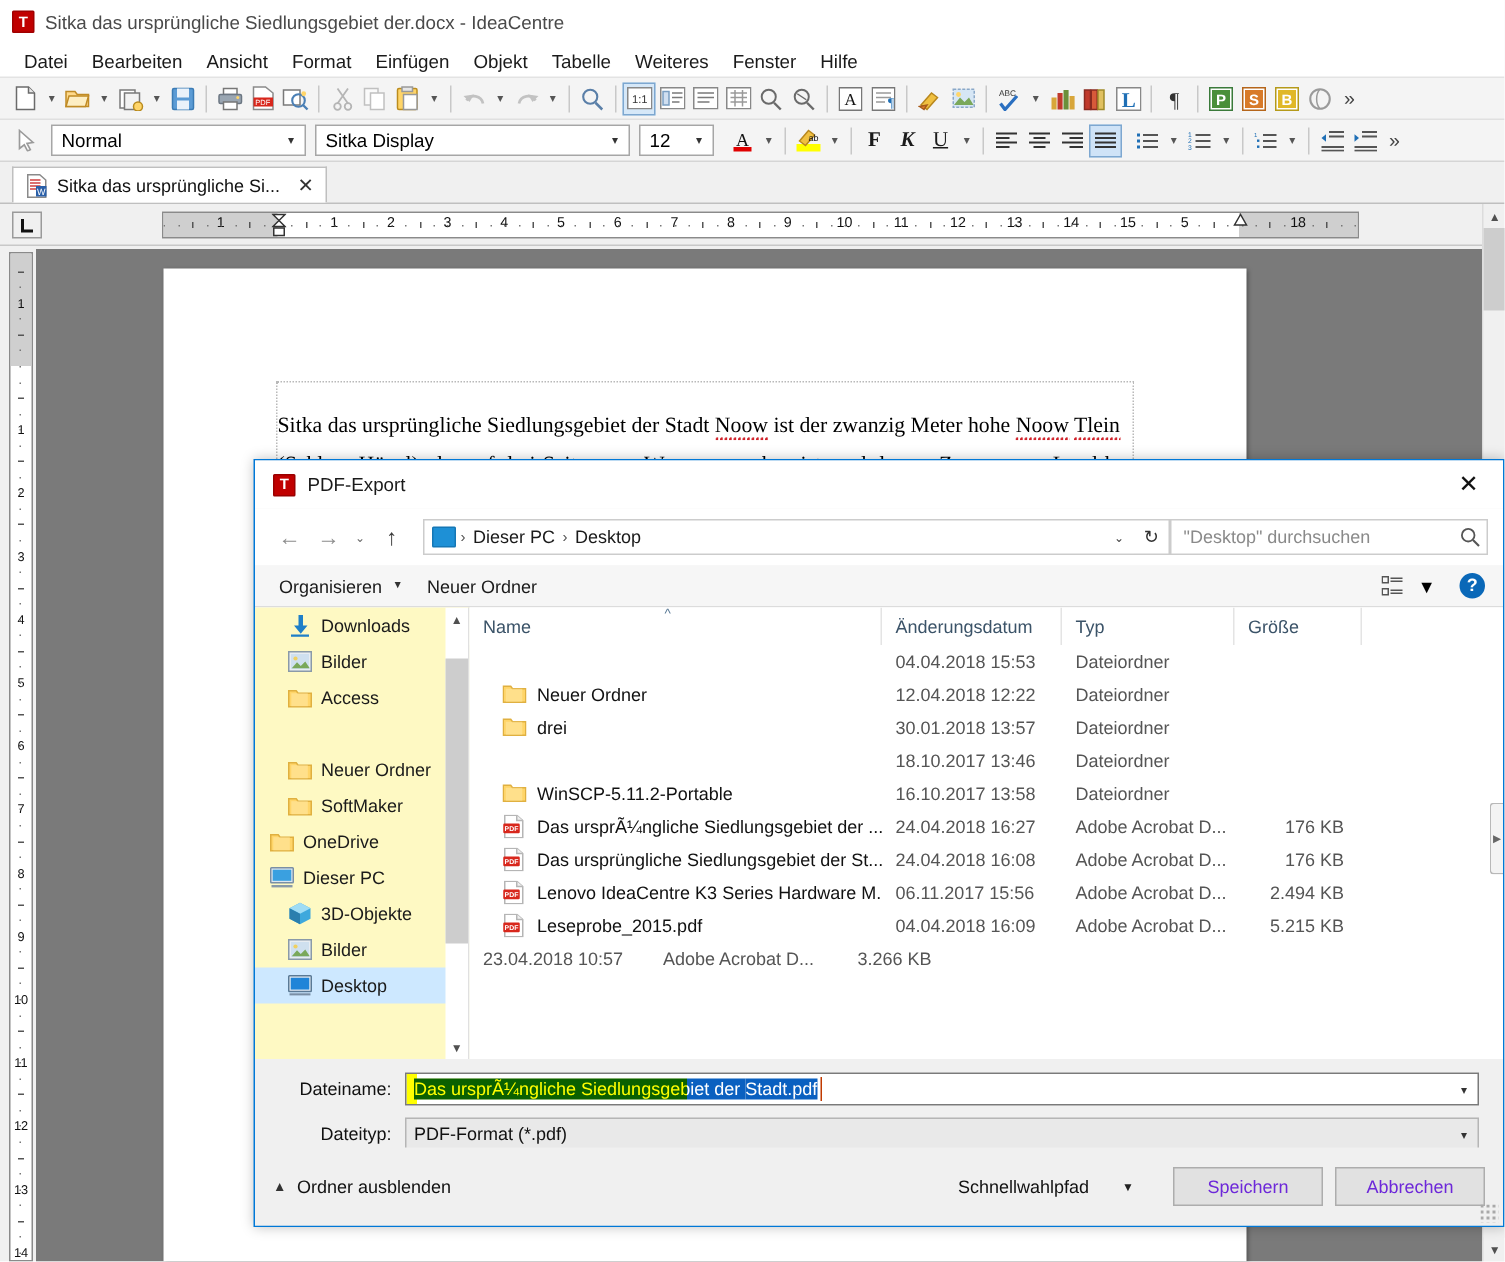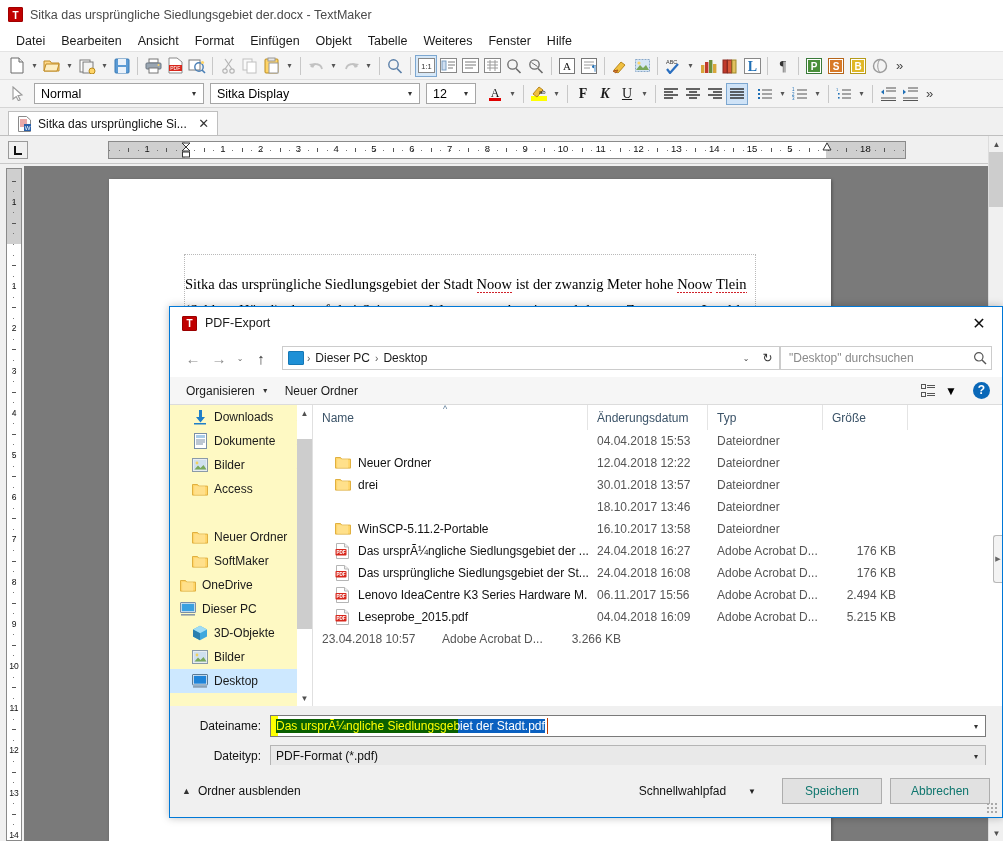--- a/index.html
+++ b/index.html
@@ -284,38 +284,38 @@
     position: absolute; left: 0; bottom: 0; width: 100%; height: 52px; background: #f0f0f0;
     display: flex; align-items: center; padding: 0 12px;
   }
   .hidefolders { display: flex; align-items: center; font-size: 12px; color: #111; cursor: default; }
   .hidefolders .hfarr { font-size: 9px; margin-right: 7px; color: #333; }
   .footer-spacer { flex: 1 1 auto; }
   .quickpath { display: flex; align-items: center; font-size: 12px; color: #111; margin-right: 18px; cursor: default; }
   .quickpath .qparr { font-size: 8px; margin-left: 22px; color: #222; }
   .dbtn {
     width: 100px; height: 26px; border: 1px solid #adadad; background: #e1e1e1;
-    font-size: 12px; color: #0f766e; display: flex; align-items: center; justify-content: center;
+    font-size: 12px; color: #6d28d9; display: flex; align-items: center; justify-content: center;
     margin-left: 8px; cursor: default;
   }
   .resize-grip {
     position: absolute; right: 3px; bottom: 2px; width: 12px; height: 12px;
     background-image: radial-gradient(circle at 1px 1px, #a9a9a9 1px, transparent 1.2px);
     background-size: 4px 4px;
   }
   svg { display: block; }
 </style>
 </head>
 <body>
 
 <div id="app">
 
   <div class="titlebar">
     <div class="tm-logo">T</div>
-    <div class="title-text">Sitka das ursprüngliche Siedlungsgebiet der.docx - TextMaker</div>
+    <div class="title-text">Sitka das ursprüngliche Siedlungsgebiet der.docx - IdeaCentre</div>
   </div>
 
   <div class="menubar">
     <div class="menu-item">Datei</div>
     <div class="menu-item">Bearbeiten</div>
     <div class="menu-item">Ansicht</div>
     <div class="menu-item">Format</div>
     <div class="menu-item">Einfügen</div>
     <div class="menu-item">Objekt</div>
     <div class="menu-item">Tabelle</div>
@@ -975,35 +975,20 @@
               </span>
               <span>Downloads</span>
               <span class="np-pin">
                 <svg width="11" height="11" viewBox="0 0 11 11">
                   <path d="M7.5 0.8l2.7 2.7-1.6 1 .3 2.6-2.4-2.4-4 4.3 3.9-4.4L4 2.2l2.6.3z" fill="#9a9a9a"></path>
                 </svg>
               </span>
             </div>
             <div class="np-item" style="padding-left: 22px;">
               <span class="np-icon">
-                <svg width="15" height="16" viewBox="0 0 15 16">
-                  <rect x="1.5" y="0.5" width="12" height="15" fill="#fff" stroke="#7a8fa5"></rect>
-                  <rect x="3" y="2" width="9" height="3" fill="#a8cbe8"></rect>
-                  <path d="M3 7h9M3 9h9M3 11h7" stroke="#7a8fa5"></path>
-                </svg>
-              </span>
-              <span>Dokumente</span>
-              <span class="np-pin">
-                <svg width="11" height="11" viewBox="0 0 11 11">
-                  <path d="M7.5 0.8l2.7 2.7-1.6 1 .3 2.6-2.4-2.4-4 4.3 3.9-4.4L4 2.2l2.6.3z" fill="#9a9a9a"></path>
-                </svg>
-              </span>
-            </div>
-            <div class="np-item" style="padding-left: 22px;">
-              <span class="np-icon">
                 <svg width="16" height="14" viewBox="0 0 16 14">
                   <rect x="0.5" y="0.5" width="15" height="13" fill="#e8edf2" stroke="#8a9aa8"></rect>
                   <rect x="2" y="2" width="12" height="10" fill="#cfe0ef"></rect>
                   <circle cx="5" cy="5" r="1.4" fill="#f0d060"></circle>
                   <path d="M2.5 11.5l3.5-4 2.5 2.5 3-3 3 4.5z" fill="#7aa85a"></path>
                 </svg>
               </span>
               <span>Bilder</span>
               <span class="np-pin">
                 <svg width="11" height="11" viewBox="0 0 11 11">

